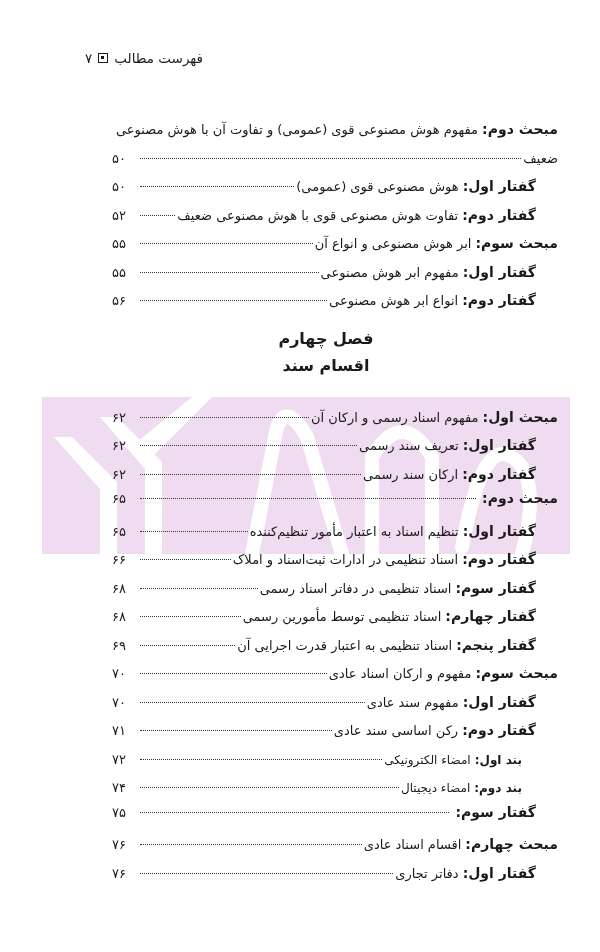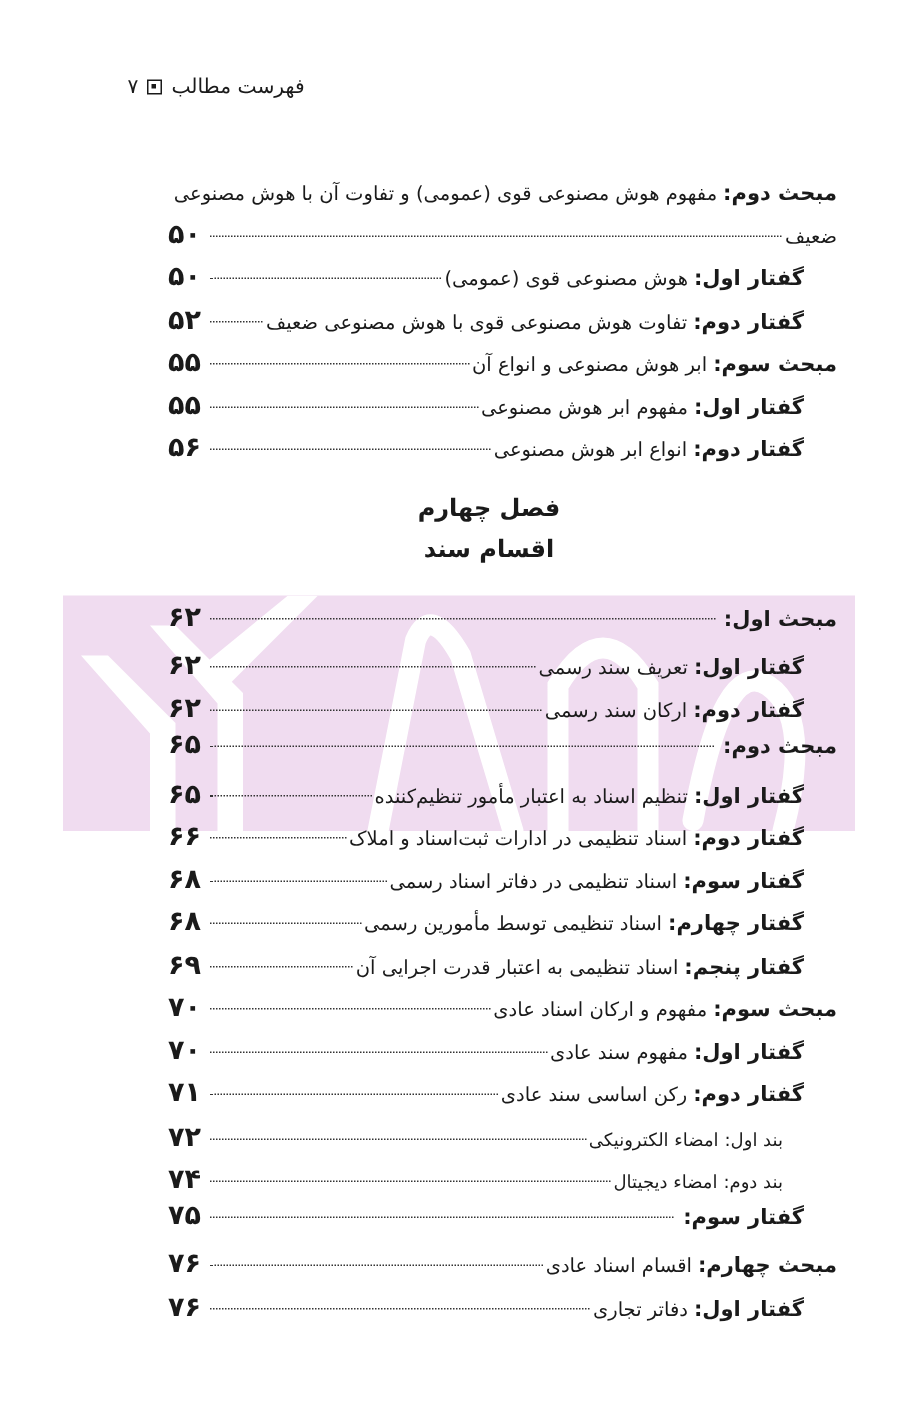--- a/index.html
+++ b/index.html
@@ -80,29 +80,28 @@
       overflow: hidden;
       border-bottom: 1.4px dotted #333;
       height: 0;
       margin: 0 2px 0 6px;
       position: relative;
       top: -4px;
     }
     .row .page {
       flex: 0 0 auto;
       direction: rtl;
-      font-size: 18px;
+      font-size: 13px;
       min-width: 22px;
       text-align: left;
-      font-weight: bold;
     }
     .lvl-mabhas { padding-right: 0; margin-right: -18px; }
     .lvl-goftar { padding-right: 4px; }
     .lvl-band { padding-right: 18px; font-size: 12px; }
-    .lvl-band .label { font-weight: normal; font-size: 12px; }
+    .lvl-band .label { font-weight: bold; font-size: 12px; }
     .continuation { margin-right: -18px; }
     .heading-block {
       text-align: center;
       direction: rtl;
       font-weight: bold;
       font-size: 16px;
     }
     .chapter-title { margin-top: 34px; height: 26px; line-height: 26px; }
     .chapter-subtitle { height: 28px; line-height: 28px; }
   </style>
@@ -170,20 +169,21 @@
     <span class="title">انواع ابر هوش مصنوعی</span>
     <span class="dots"></span>
     <span class="page">۵۶</span>
   </div>
 
   <div class="heading-block chapter-title">فصل چهارم</div>
   <div class="heading-block chapter-subtitle">اقسام سند</div>
 
   <div class="row lvl-mabhas">
     <span class="label">مبحث اول:</span>
+    <span class="title">مفهوم اسناد رسمی و ارکان آن</span>
     <span class="dots"></span>
     <span class="page">۶۲</span>
   </div>
   <div class="row lvl-goftar">
     <span class="label">گفتار اول:</span>
     <span class="title">تعریف سند رسمی</span>
     <span class="dots"></span>
     <span class="page">۶۲</span>
   </div>
   <div class="row lvl-goftar">

